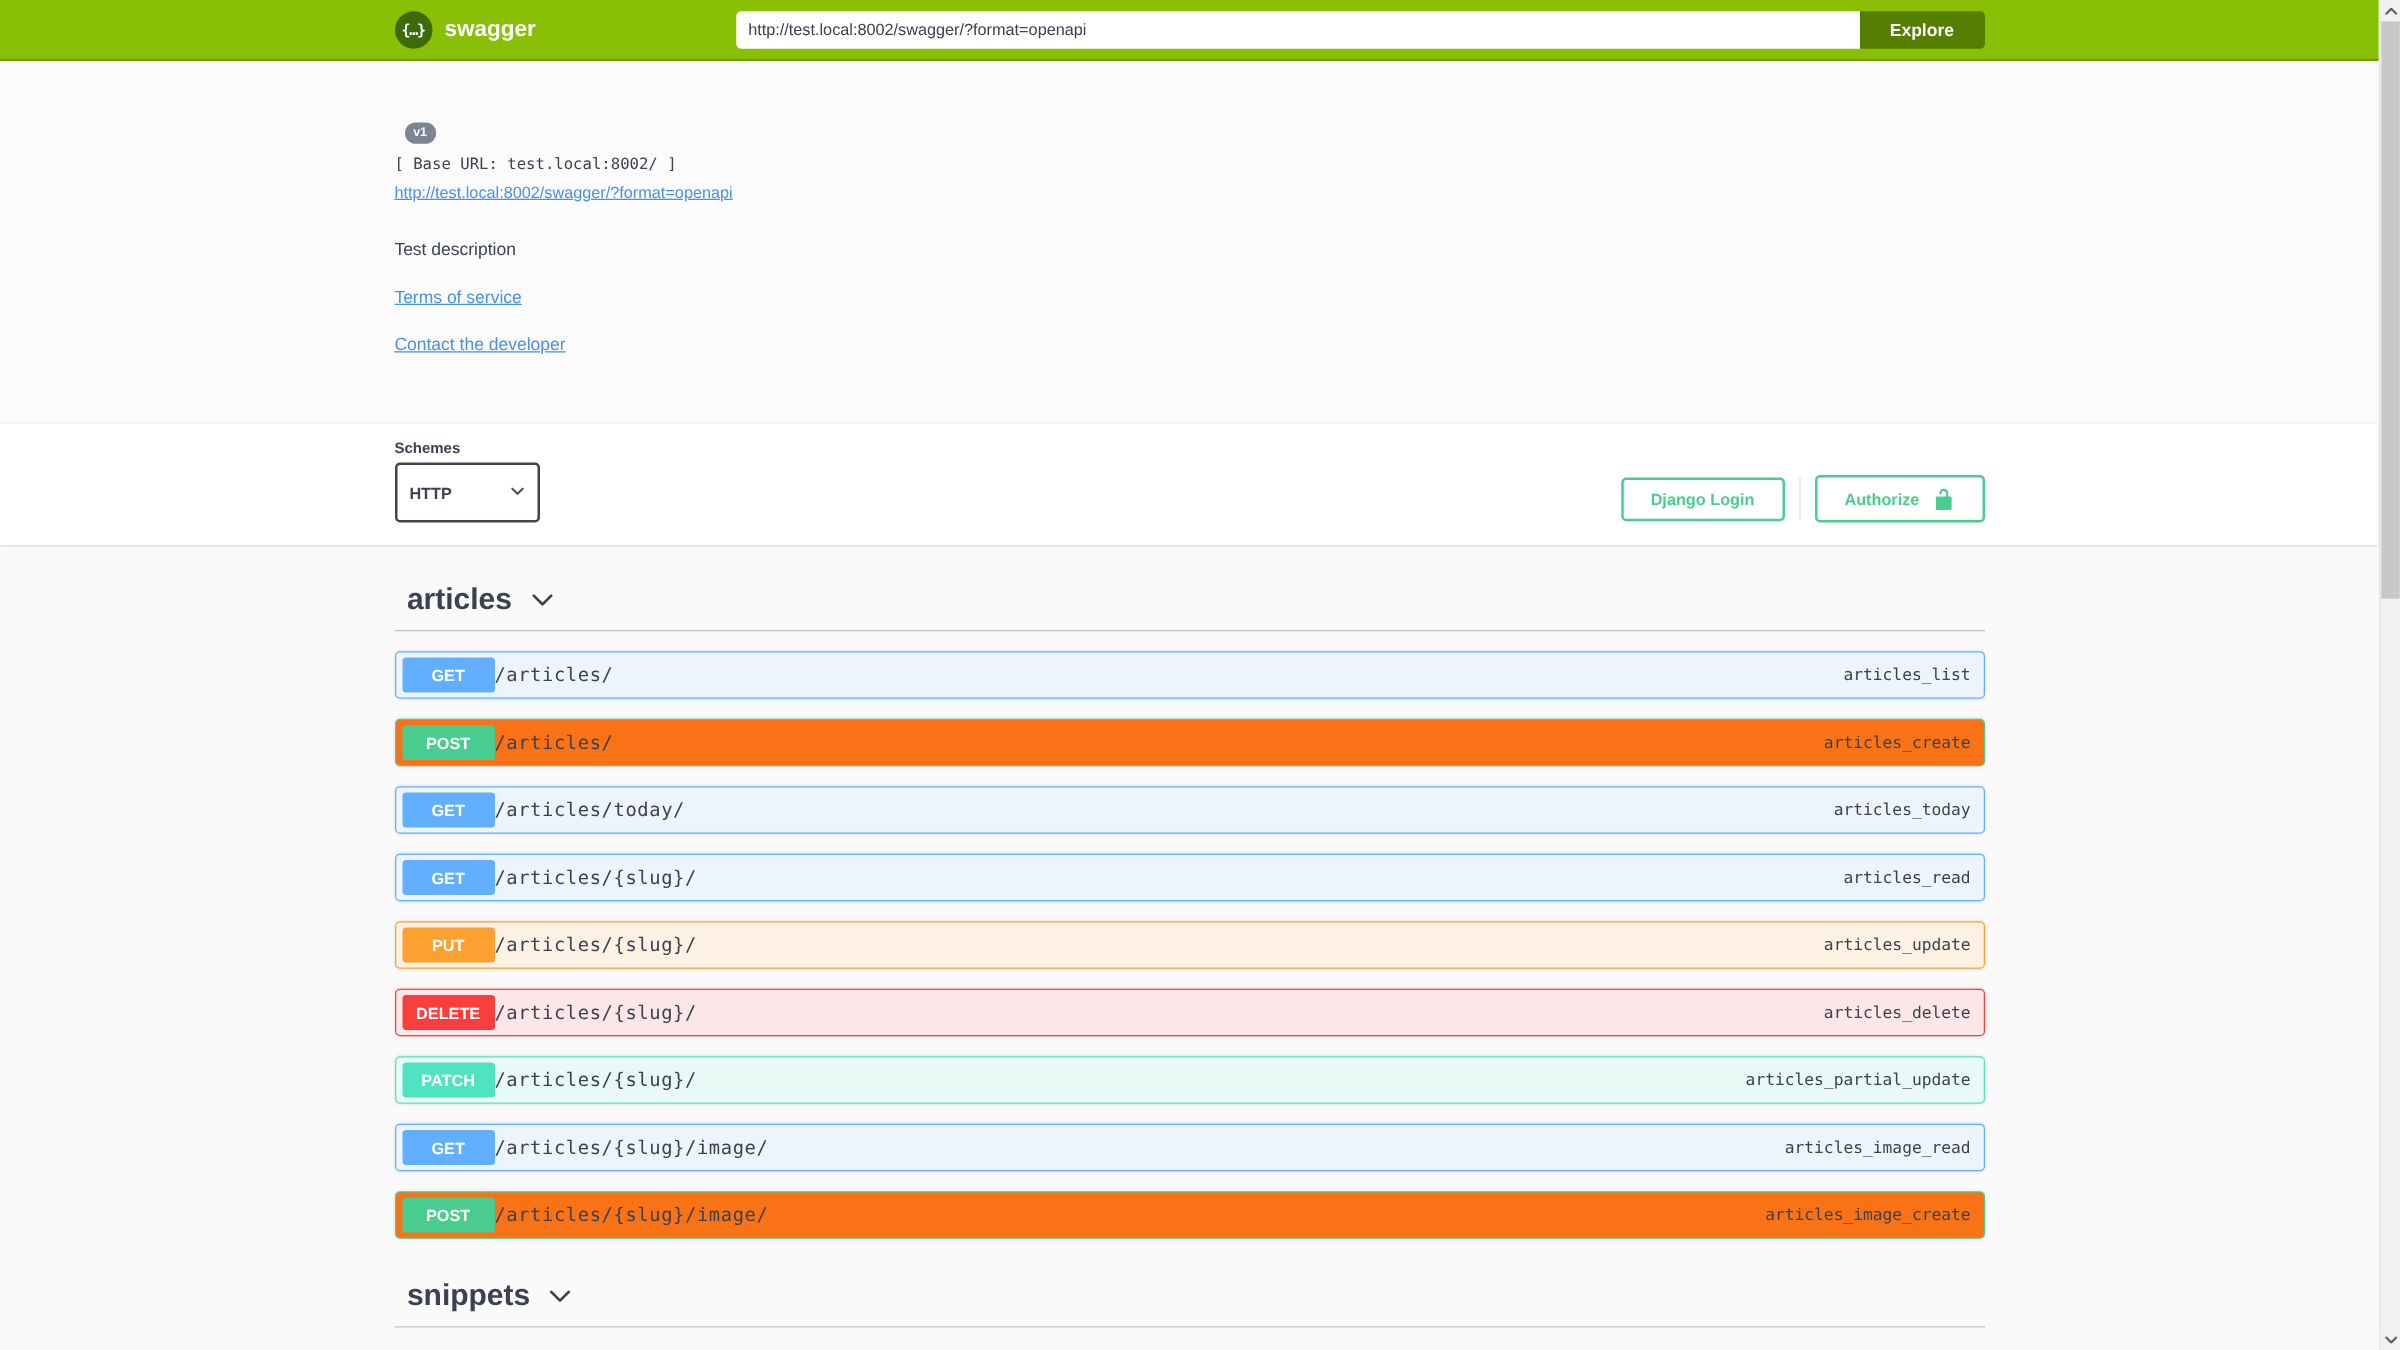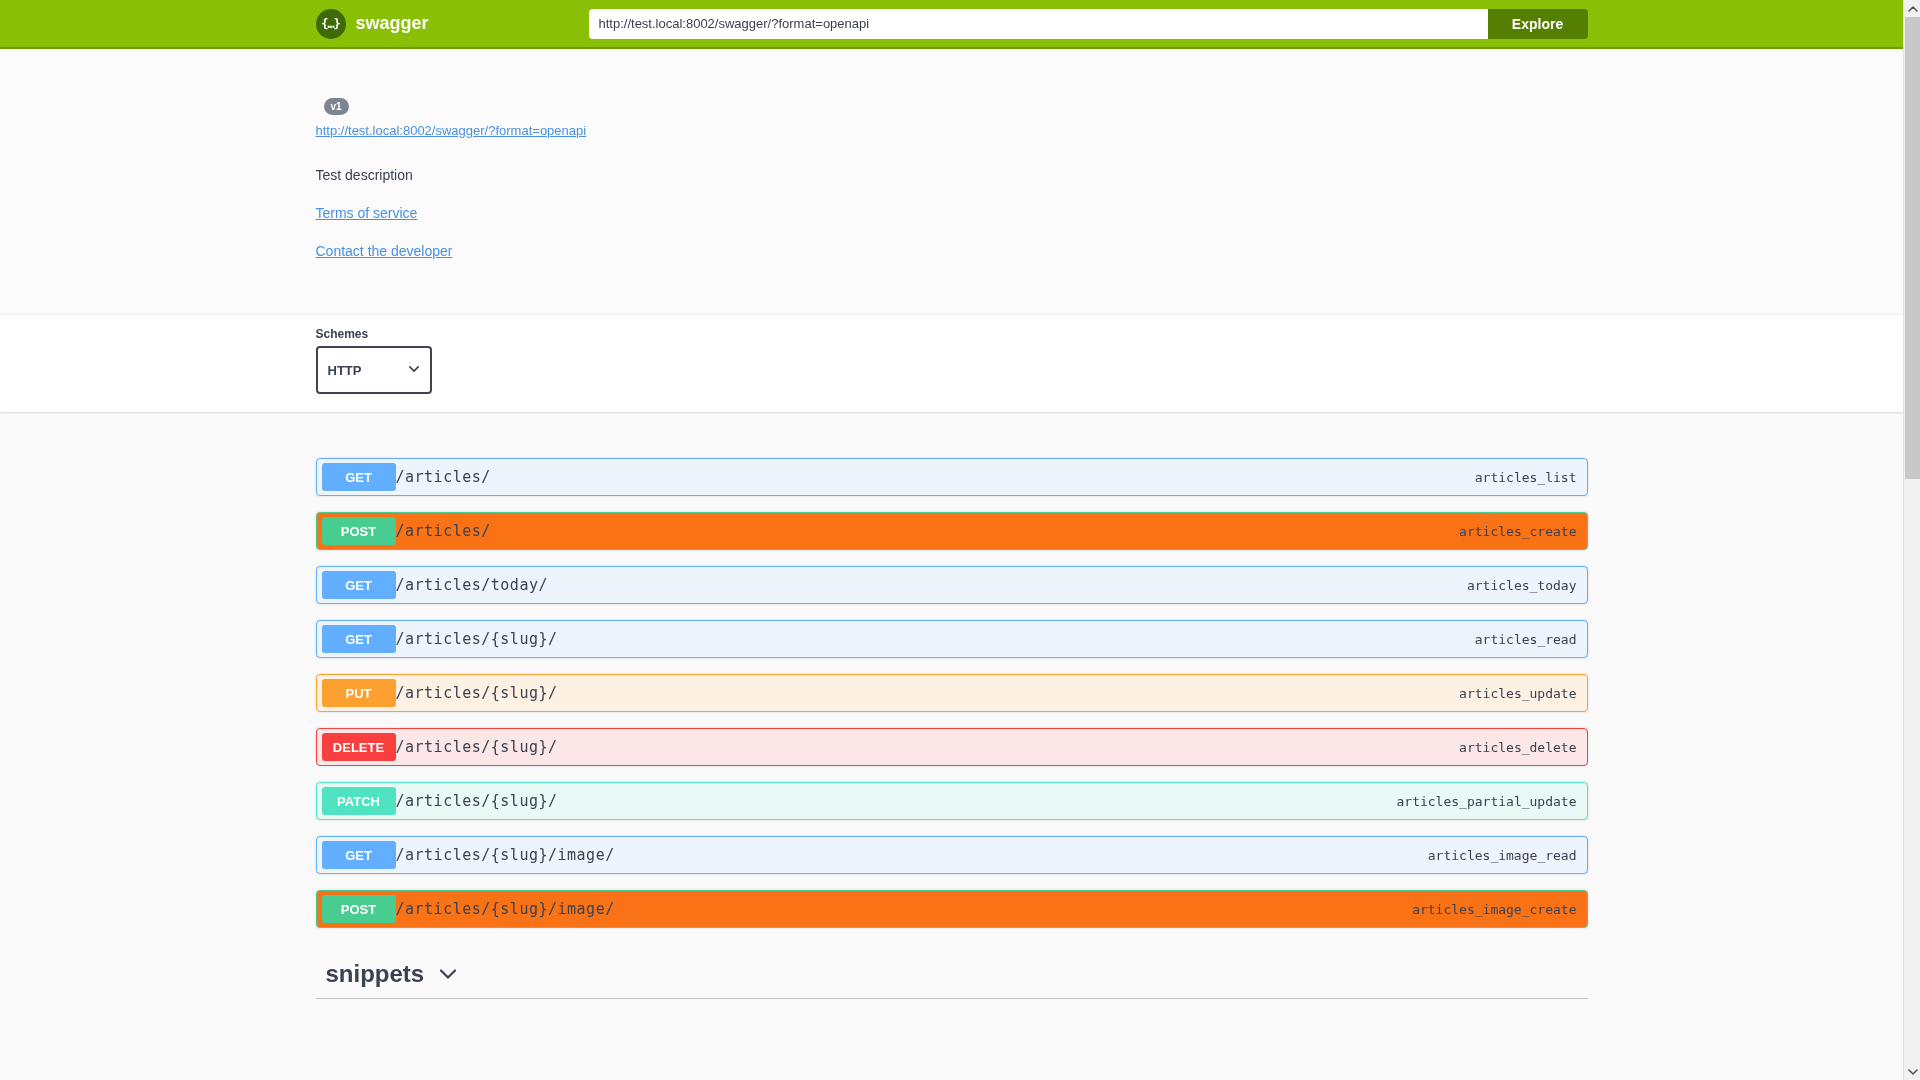--- a/index.html
+++ b/index.html
@@ -164,44 +164,67 @@
         <button class="explore-btn">Explore</button>
       </div>
     </div>
   </header>
 
   <section class="info-section">
     <div class="wrapper">
       <h1 class="api-title">
         <span class="version-badge">v1</span>
       </h1>
+      <div class="base-url mono">[ Base URL: test.local:8002/ ]</div>
       <a class="spec-link" href="#">http://test.local:8002/swagger/?format=openapi</a>
       <div class="description">Test description</div>
       <a class="info-link" href="#">Terms of service</a>
       <a class="info-link" href="#">Contact the developer</a>
     </div>
   </section>
 
   <section class="scheme-container">
     <div class="wrapper">
       <div class="schemes-block">
         <label class="schemes-label">Schemes</label>
         <div class="schemes-select">
           <span>HTTP</span>
           <span>
             <svg width="12" height="12" viewBox="0 0 20 20">
                 <path d="M3 6.5 L10 13.5 L17 6.5" fill="none" stroke="#3b4151" stroke-width="2.6" stroke-linecap="round" stroke-linejoin="round"></path>
               </svg>
           </span>
         </div>
       </div>
+      <div class="auth-wrapper">
+        <button class="btn-outline-green">
+          <span>Django Login</span>
+        </button>
+        <span class="auth-divider"></span>
+        <button class="btn-outline-green">
+          <span>Authorize</span>
+          <span class="lock-icon">
+            <svg width="18" height="18" viewBox="0 0 20 20" fill="#49cc90">
+                <path d="M15.8 8H14V5.6C14 2.703 12.665 1 10 1 7.334 1 6 2.703 6 5.6V6h2v-.801C8 3.754 8.797 3 10 3c1.203 0 2 .754 2 2.199V8H4.2C3.538 8 3 8.538 3 9.2v9.6c0 .662.538 1.2 1.2 1.2h11.6c.662 0 1.2-.538 1.2-1.2V9.2c0-.662-.538-1.2-1.2-1.2z"></path>
+              </svg>
+          </span>
+        </button>
+      </div>
     </div>
   </section>
 
   <section class="operations wrapper" id="operations">
+      <div class="opblock-tag-header">
+        <span class="opblock-tag-title">articles</span>
+        <span class="tag-chevron">
+          <svg width="20" height="20" viewBox="0 0 20 20">
+            <path d="M3 6.5 L10 13.5 L17 6.5" fill="none" stroke="#3b4151" stroke-width="2.2" stroke-linecap="round" stroke-linejoin="round"></path>
+          </svg>
+        </span>
+      </div>
       <div class="opblock op-get">
         <span class="method-badge" style="background: rgb(97, 175, 254);">GET</span>
         <span class="op-path">/articles/</span>
         <span class="op-id">articles_list</span>
       </div>
       <div class="opblock op-post">
         <span class="method-badge" style="background: rgb(73, 204, 144);">POST</span>
         <span class="op-path">/articles/</span>
         <span class="op-id">articles_create</span>
       </div>

